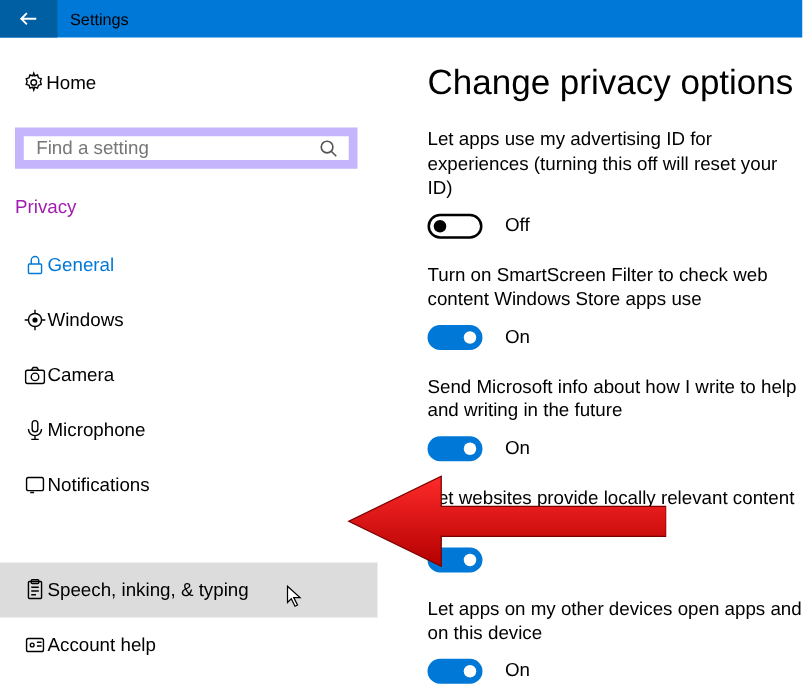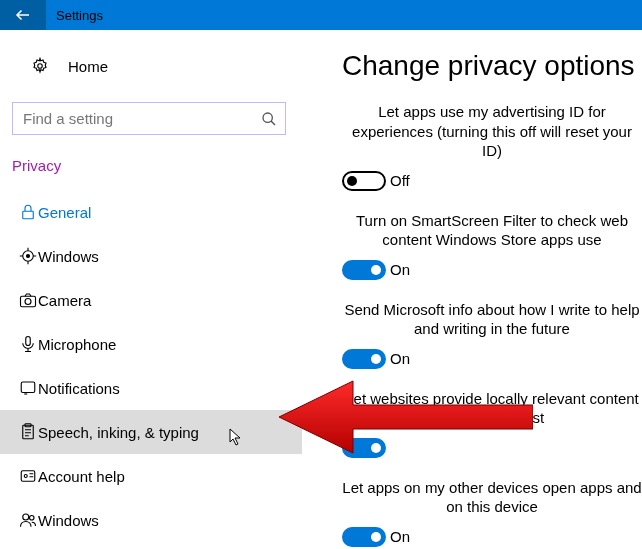--- a/index.html
+++ b/index.html
@@ -3,38 +3,38 @@
 <meta charset="utf-8">
 <style>
   * { box-sizing: border-box; margin: 0; padding: 0; }
   body { width: 642px; height: 549px; overflow: hidden; font-family: "Segoe UI", Tahoma, sans-serif; background: #fff; color: #000; font-size: 15px; }
   .titlebar { height: 30px; background: #0078d7; color: #000000; display: flex; align-items: center; }
   .back-btn { width: 46px; height: 30px; display: flex; align-items: center; justify-content: center; background: #005ea3; }
   .back-btn svg { width: 18px; height: 18px; }
   .title { padding-left: 10px; font-size: 13px; }
   .content { display: flex; height: calc(100% - 30px); }
   .sidebar { width: 302px; padding-top: 18px; }
-  .home-row { display: flex; align-items: center; height: 36px; padding-left: 30px; gap: 18px; margin-bottom: 18px; }
+  .home-row { display: flex; align-items: center; height: 36px; padding-left: 17px; margin-bottom: 18px; }
   .home-row .icon { width: 20px; height: 20px; display: flex; align-items: center; justify-content: center; }
   .icon svg { width: 18px; height: 18px; }
-  .searchbox { margin: 0 16px 12px 12px; border: 1px solid #c4b5fd; height: 33px; display: flex; align-items: center; padding: 0 8px 0 10px; }
+  .searchbox { margin: 0 16px 12px 12px; border: 7px solid #c4b5fd; height: 33px; display: flex; align-items: center; padding: 0 8px 0 10px; }
   .searchbox input { flex: 1; border: none; outline: none; font-size: 15px; font-family: inherit; color: #666; }
   .searchbox input::placeholder { color: #777; }
   .searchbox .sicon { width: 16px; height: 16px; color: #555; }
   .section-label { padding: 10px 0 16px 12px; color: #a21caf; }
   .nav-item { display: flex; align-items: center; height: 44px; padding-left: 18px; gap: 0; cursor: default; }
   .nav-item.selected { color: #0078d7; }
-  .nav-item.hovered { background: #dcdcdc; }
+  .nav-item.hovered { background: #dcdcdc; margin-top: 40px; }
   .nav-item .icon { width: 20px; height: 20px; display: flex; align-items: center; justify-content: center; }
   .cursor-img { position: absolute; width: 14px; height: 18px; }
   .main { flex: 1; padding: 20px 0 12px 40px; overflow: hidden; }
   .main h1 { font-weight: 400; font-size: 28px; margin-bottom: 20px; }
   .block { margin-bottom: 20px; }
-  .block p { font-size: 15px; margin-bottom: 10px; line-height: 1.3; text-align: center; }
-  .toggle { display: flex; align-items: center; gap: 4px; }
+  .block p { font-size: 15px; margin-bottom: 10px; line-height: 1.3; }
+  .toggle { display: flex; align-items: center; gap: 18px; }
   .switch { width: 44px; height: 20px; border-radius: 10px; position: relative; }
   .switch.off { border: 2px solid #000; background: #fff; }
   .switch.off::after { content:""; position:absolute; width:10px; height:10px; border-radius:50%; background:#000; left:3px; top:3px; }
   .switch.on { background:#0078d7; border: 2px solid #0078d7; }
   .switch.on::after { content:""; position:absolute; width:10px; height:10px; border-radius:50%; background:#fff; right:3px; top:3px; }
   .arrow { position: absolute; left: 273px; top: 375px; width: 260px; height: 84px; pointer-events: none; }
 </style>
 </head>
 <body>
 

